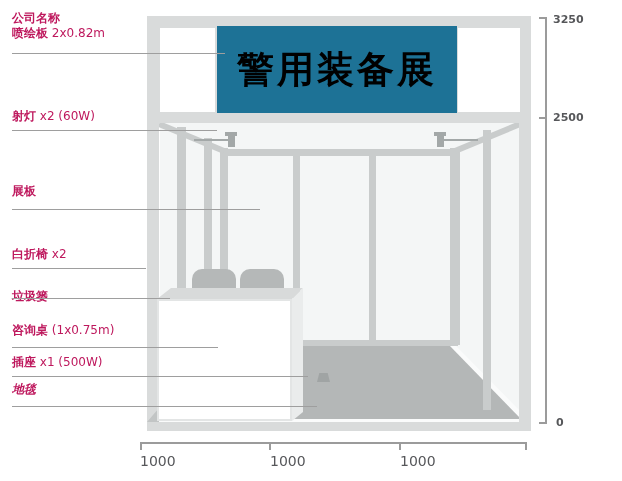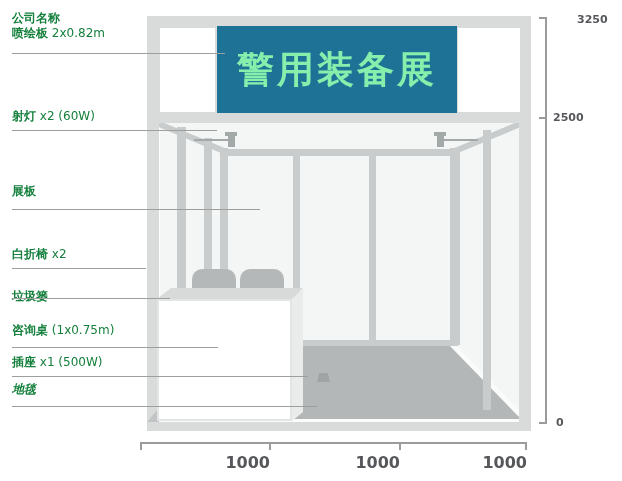--- a/index.html
+++ b/index.html
@@ -1,29 +1,29 @@
 <!DOCTYPE html>
 <html><head>
 <meta charset="utf-8">
 <style>
   html,body{margin:0;padding:0;background:#fff;}
   #canvas{position:relative;width:622px;height:481px;background:#ffffff;overflow:hidden;
           font-family:"DejaVu Sans",sans-serif;}
   .abs{position:absolute;}
   .post{position:absolute;background:#c9cccc;}
   .frame{background:#d9dbdb;}
-  .callout-text{position:absolute;left:12px;font-size:12px;line-height:15px;color:#15803d;white-space:nowrap;}
+  .callout-text{position:absolute;left:12px;font-size:12px;line-height:15px;color:#be185d;white-space:nowrap;}
   .callout-text .b{font-weight:bold;}
   .leader{position:absolute;left:12px;height:1px;background:#9e9e9e;}
   .scale-num{position:absolute;font-size:11px;font-weight:bold;color:#56575a;}
   .tick{position:absolute;background:#9b9b9b;}
-  .dim-label{position:absolute;top:453px;text-align:right;font-size:16px;font-weight:bold;color:#56575a;}
+  .dim-label{position:absolute;top:453px;text-align:left;font-size:14px;font-weight:normal;color:#56575a;}
   .chair{position:absolute;top:269px;width:44px;height:20px;background:#b5b8b8;border-radius:10px 10px 0 0;}
   #banner{position:absolute;left:70px;top:10px;width:240px;height:87px;background:#1d7296;
-          color:#86efac;font-size:37px;font-weight:bold;letter-spacing:3px;text-align:center;line-height:87px;}
+          color:#000000;font-size:37px;font-weight:bold;letter-spacing:3px;text-align:center;line-height:87px;}
   svg{position:absolute;left:0;top:0;pointer-events:none;}
 </style>
 </head>
 <body>
 
 <div id="canvas">
 
   <div class="abs" style="left:160px;top:123px;width:359px;height:302px;background:#f4f6f6;"></div>
 
   <svg width="622" height="481">
@@ -133,21 +133,21 @@
       <span class="b">地毯</span><span></span>
     </div>
     <div class="leader" style="top:406px;width:305px;"></div>
   </div>
 
   <div>
     <div class="tick" style="left:545px;top:17px;width:2px;height:407px;"></div>
     <div class="tick" style="left:539px;top:17px;width:6px;height:2px;"></div>
     <div class="tick" style="left:539px;top:117px;width:6px;height:2px;"></div>
     <div class="tick" style="left:539px;top:422px;width:6px;height:2px;"></div>
-    <div class="scale-num" style="left:553px;top:13px;margin-left:24px;">3250</div>
+    <div class="scale-num" style="left:553px;top:13px;">3250</div>
     <div class="scale-num" style="left:553px;top:111px;text-align:center;">2500</div>
     <div class="scale-num" style="left:556px;top:416px;">0</div>
   </div>
 
   <div>
     <div class="tick" style="left:140px;top:442px;width:387px;height:2px;"></div>
     <div class="tick" style="left:140px;top:442px;width:2px;height:8px;"></div>
     <div class="tick" style="left:269px;top:442px;width:2px;height:8px;"></div>
     <div class="tick" style="left:399px;top:442px;width:2px;height:8px;"></div>
     <div class="tick" style="left:525px;top:442px;width:2px;height:8px;"></div>

